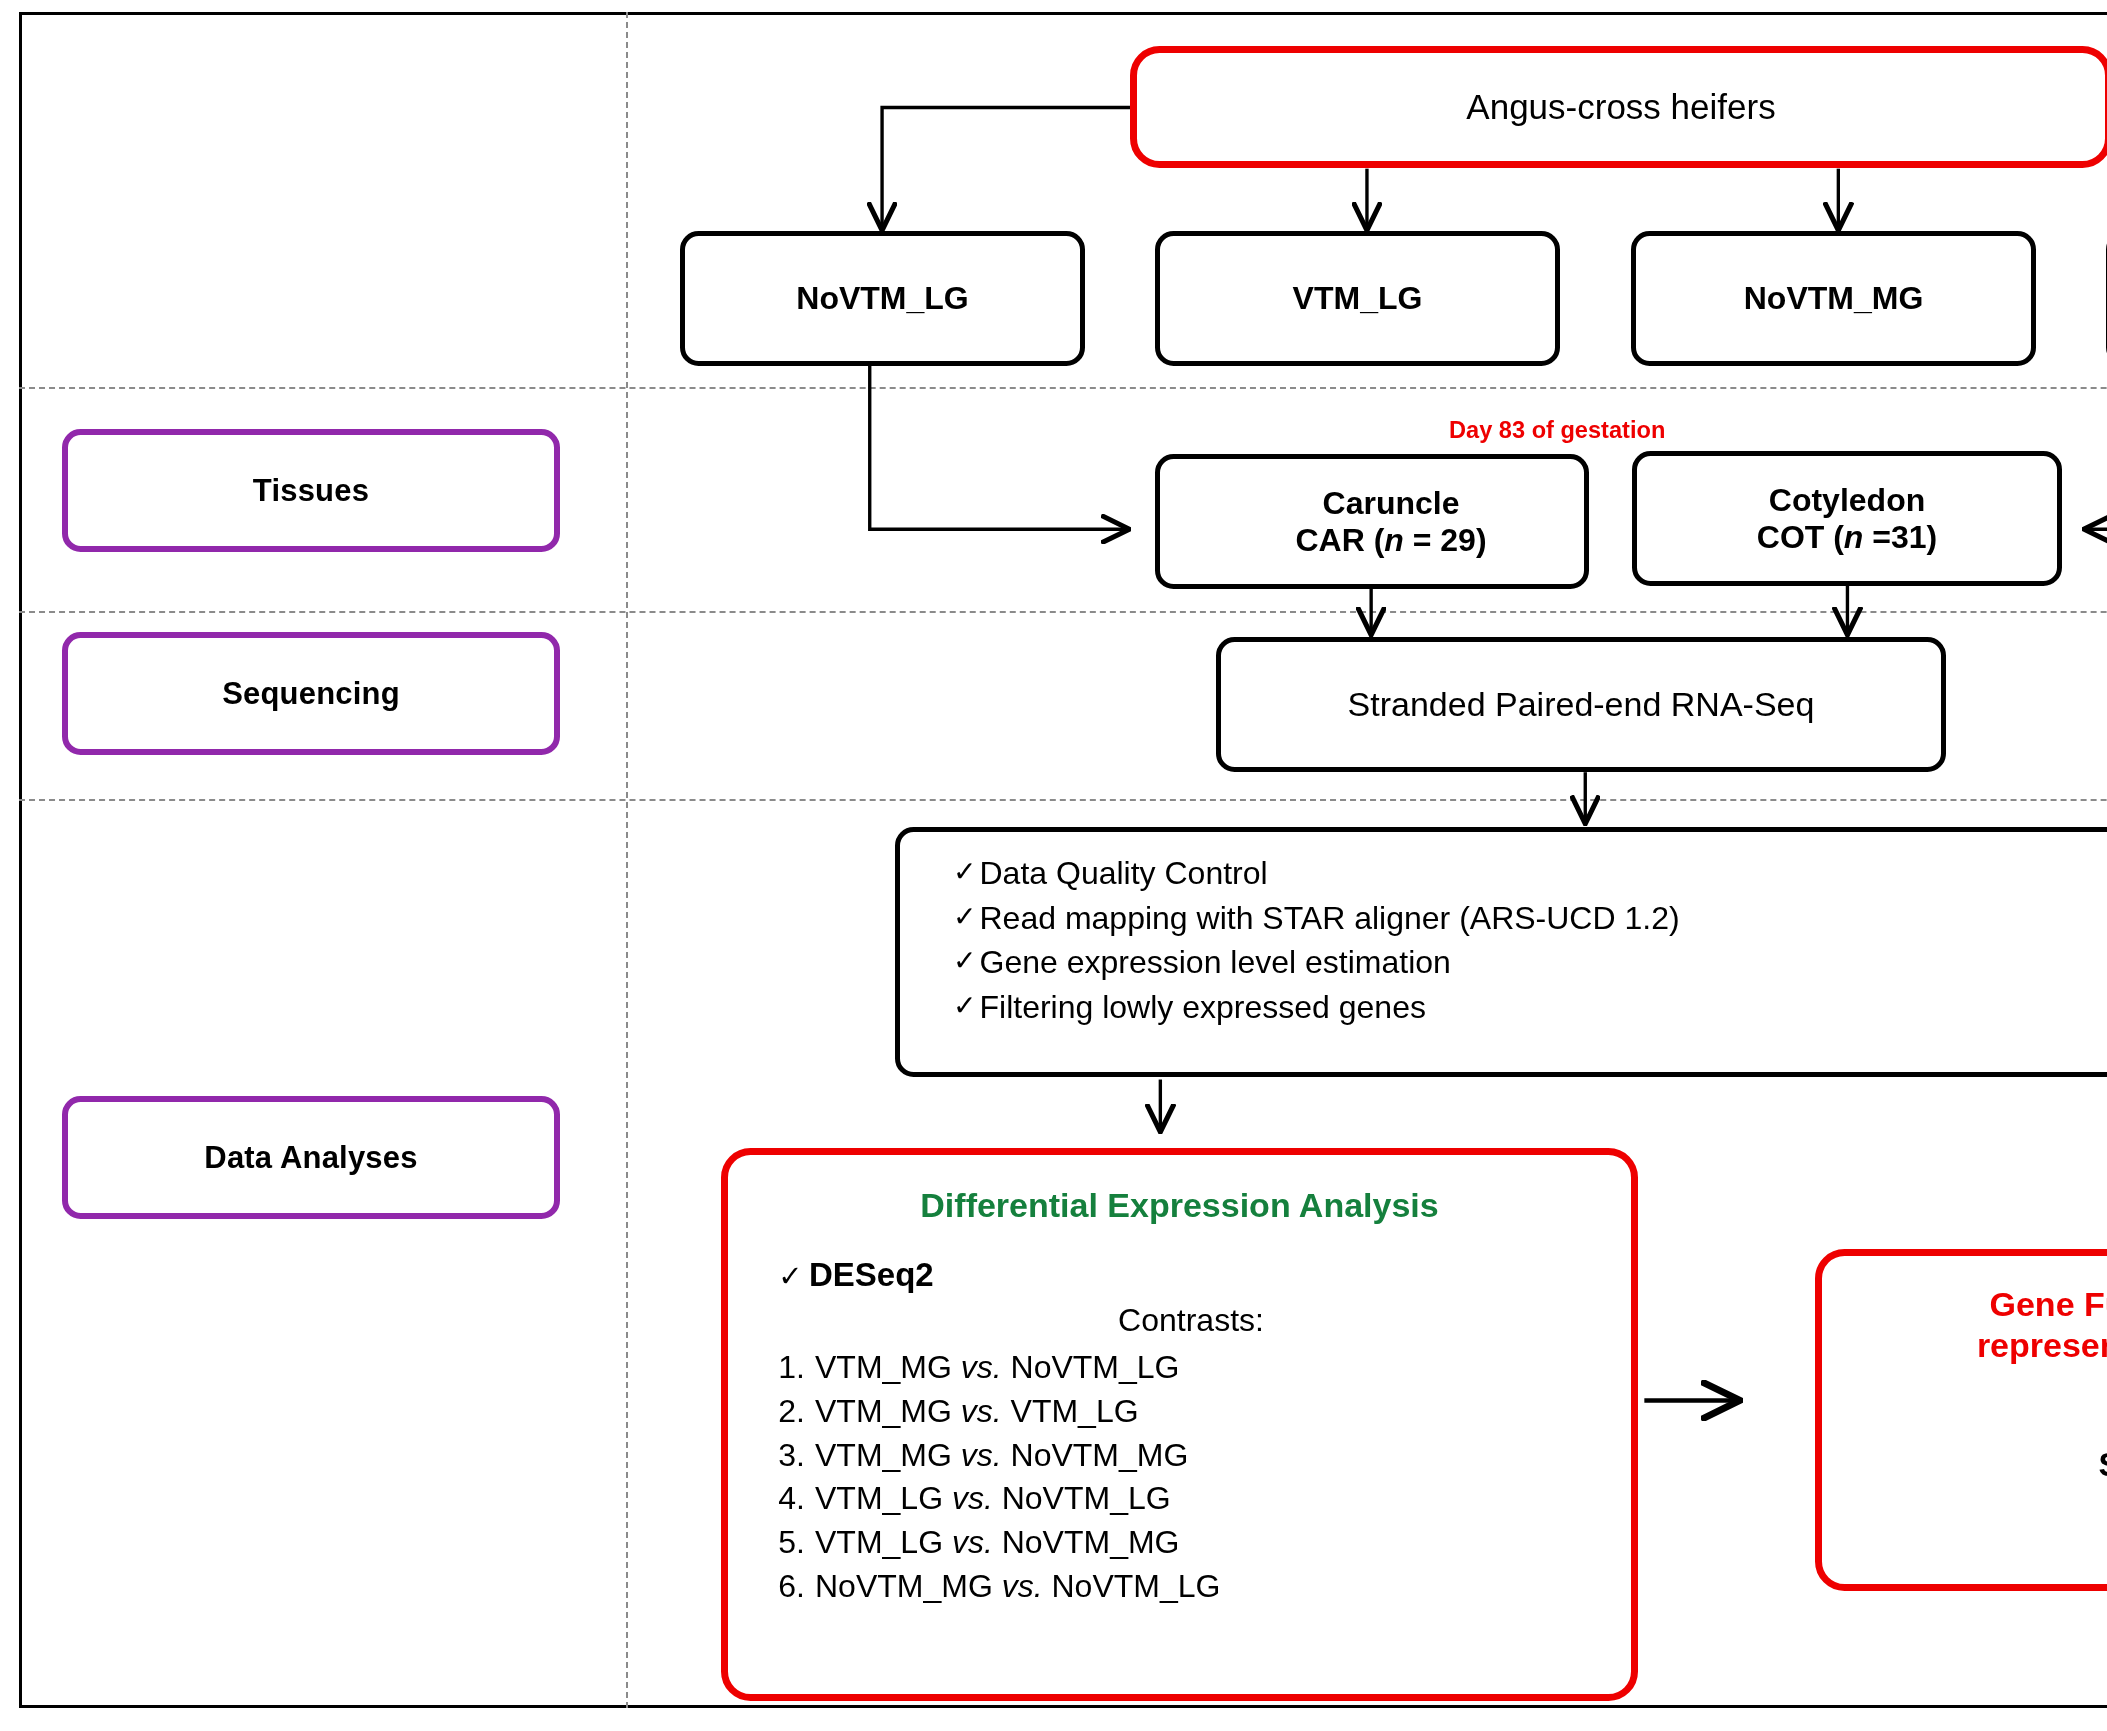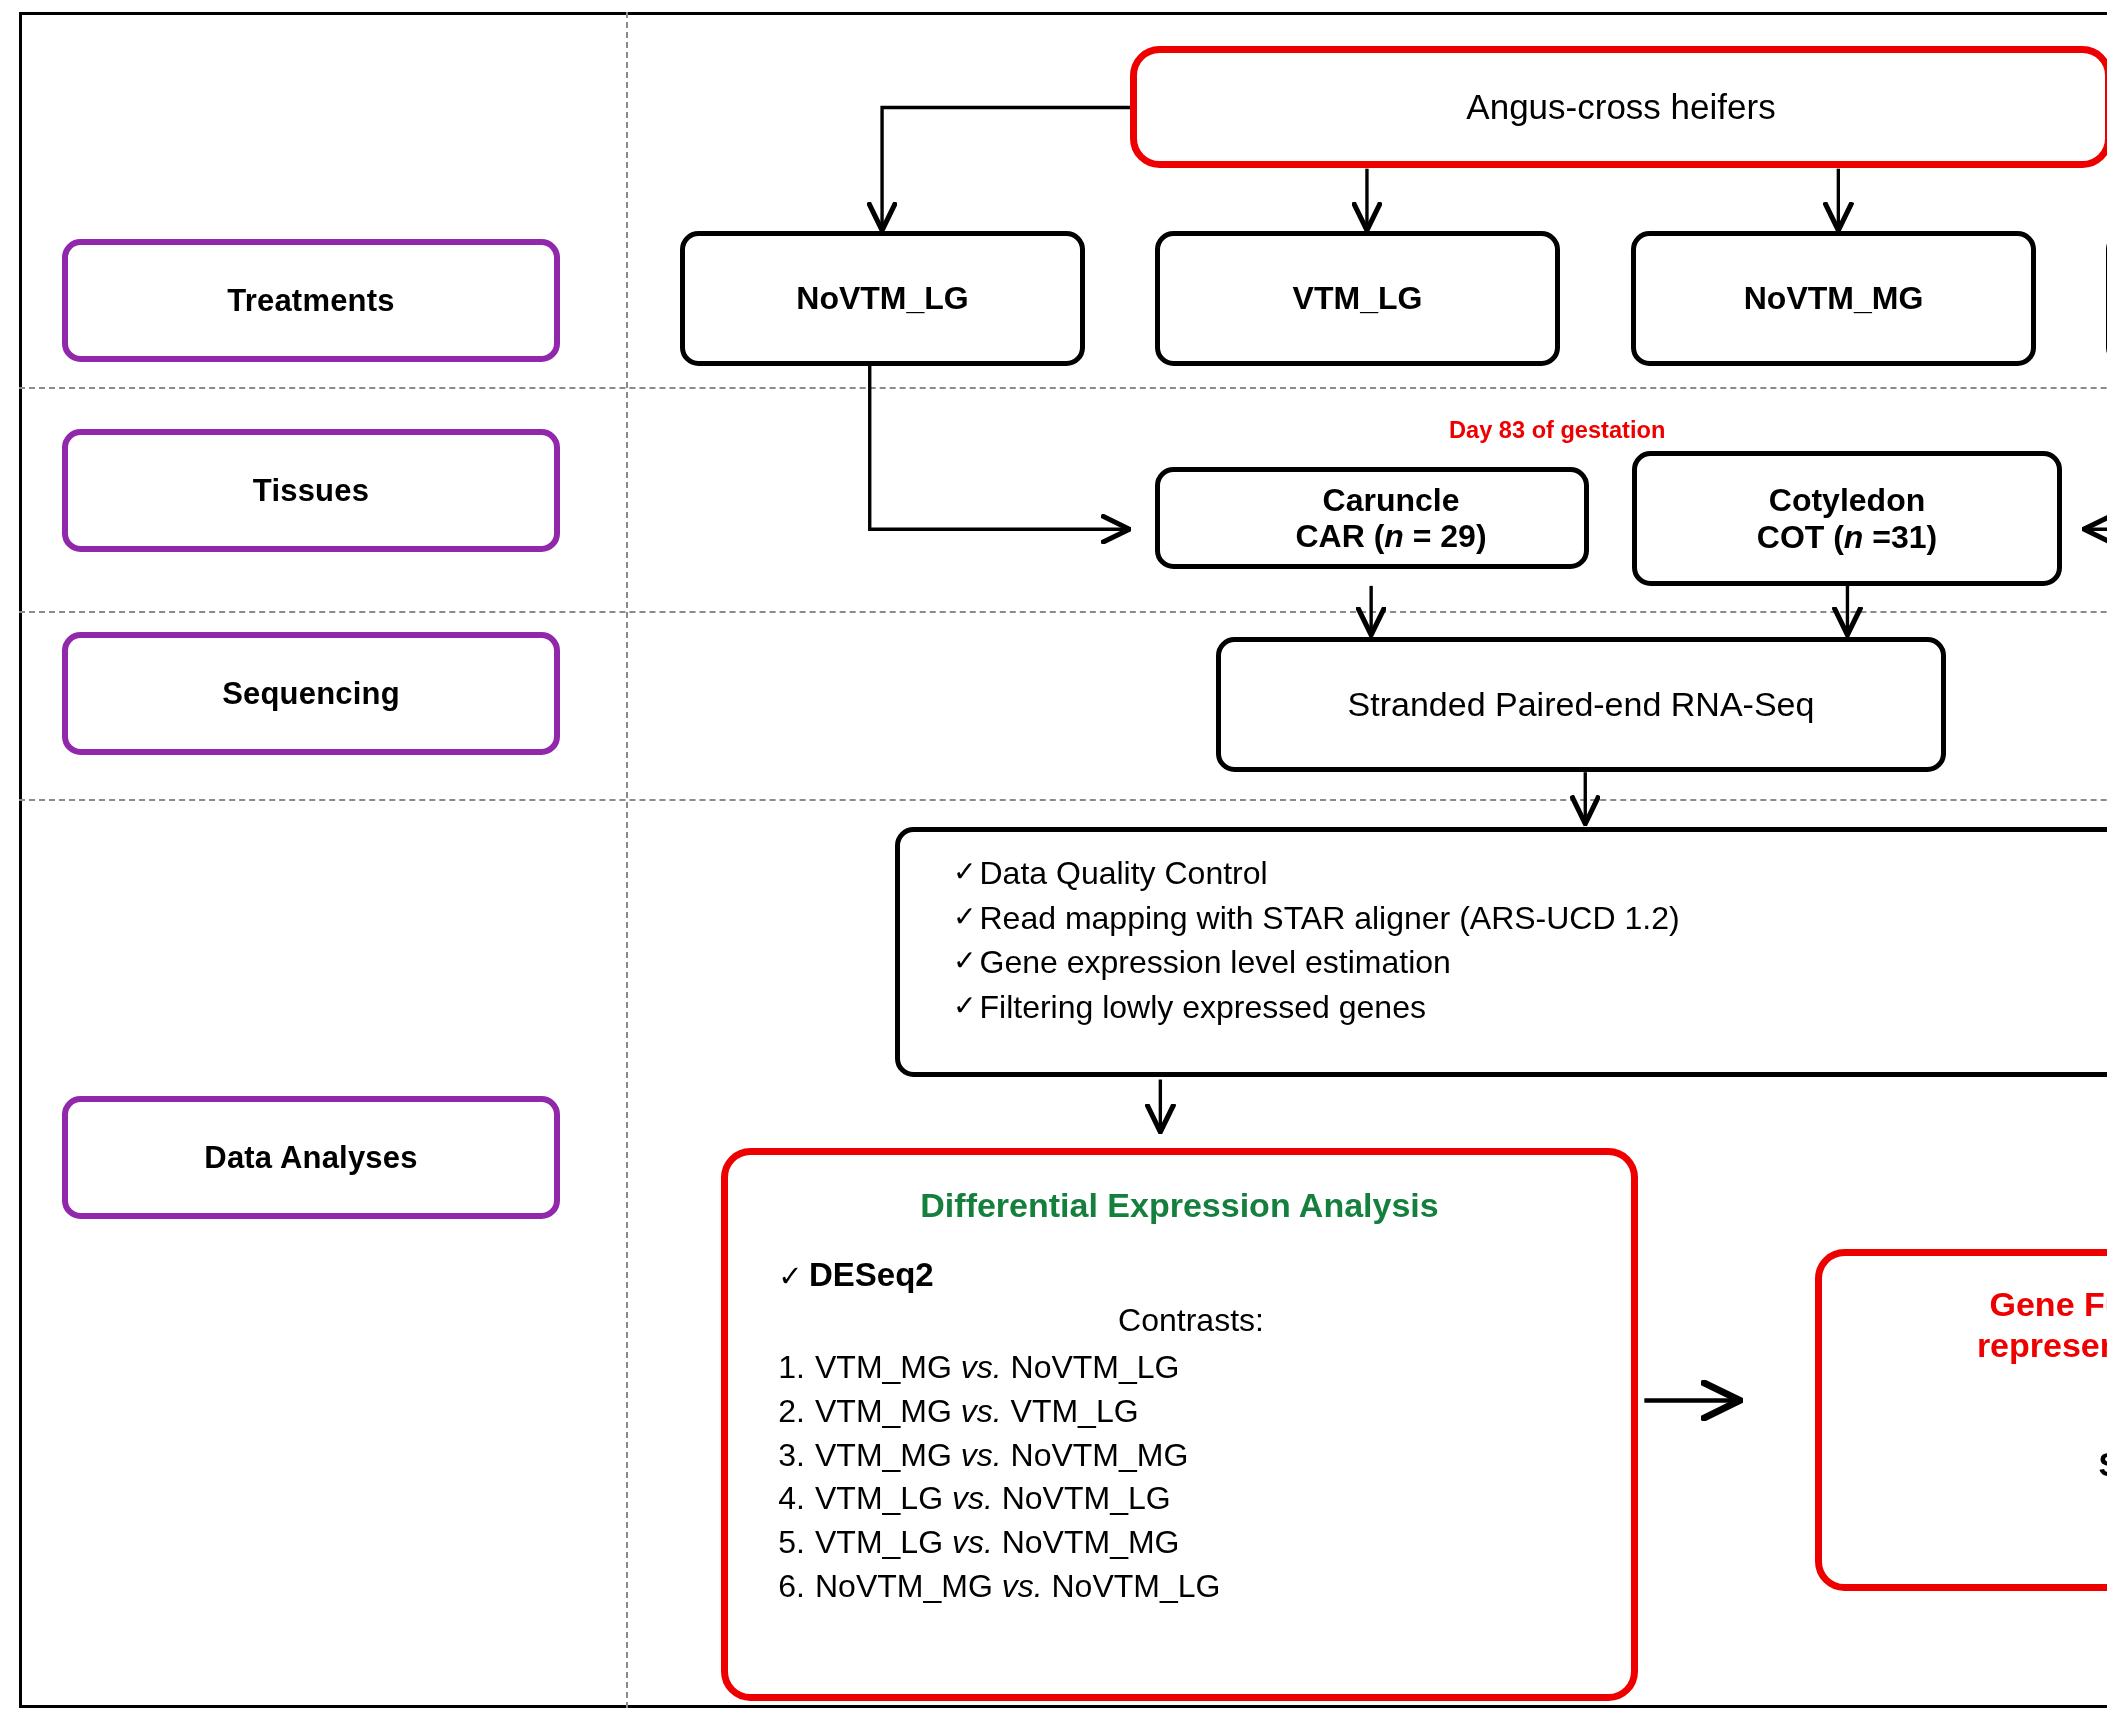--- a/index.html
+++ b/index.html
@@ -113,23 +113,20 @@
 <div id="canvas">
 
   <div class="frame"></div>
 
   <div class="vsep" style="left:626px;"></div>
 
   <div class="hsep" style="top:387px;"></div>
   <div class="hsep" style="top:611px;"></div>
   <div class="hsep" style="top:799px;"></div>
 
-  <div class="node purple stage-label" style="left:62px;top:239px;width:498px;height:123px;">
-    <span>Treatments</span>
-  </div>
 
   <div class="node purple stage-label" style="left:62px;top:429px;width:498px;height:123px;">
     <span>Tissues</span>
   </div>
 
   <div class="node purple stage-label" style="left:62px;top:1096px;width:498px;height:123px;">
     <span>Data Analyses</span>
   </div>
 
   <div class="node purple stage-label" style="left:62px;top:632px;width:498px;height:123px;">
@@ -166,21 +163,21 @@
   </div>
   <div class="node black treat" style="left:1631px;top:231px;width:405px;height:135px;">
     <span>NoVTM_MG</span>
   </div>
   <div class="node black treat" style="left:2106px;top:231px;width:438px;height:135px;">
     
   </div>
 
   <div class="day-label" style="left:1449px;top:417px;">Day 83 of gestation</div>
 
-  <div class="node black tissue" style="left:1155px;top:467px;width:434px;height:102px;padding-left:38px;">
+  <div class="node black tissue" style="left:1155px;top:454px;width:434px;height:135px;padding-left:38px;">
     <span class="t1">Caruncle</span>
     <span class="t2"><span>CAR</span> <span>(</span><i>n</i><span> = 29)</span></span>
   </div>
 
   <div class="node black tissue" style="left:1632px;top:451px;width:430px;height:135px;">
     <span class="t1">Cotyledon</span>
     <span class="t2"><span>COT</span> <span>(</span><i>n</i><span> =31)</span></span>
   </div>
 
   <svg class="arrowsvg" style="left:0;top:0;width:2615px;height:632px;" viewBox="0 0 6202 1500" width="2615" height="632">

